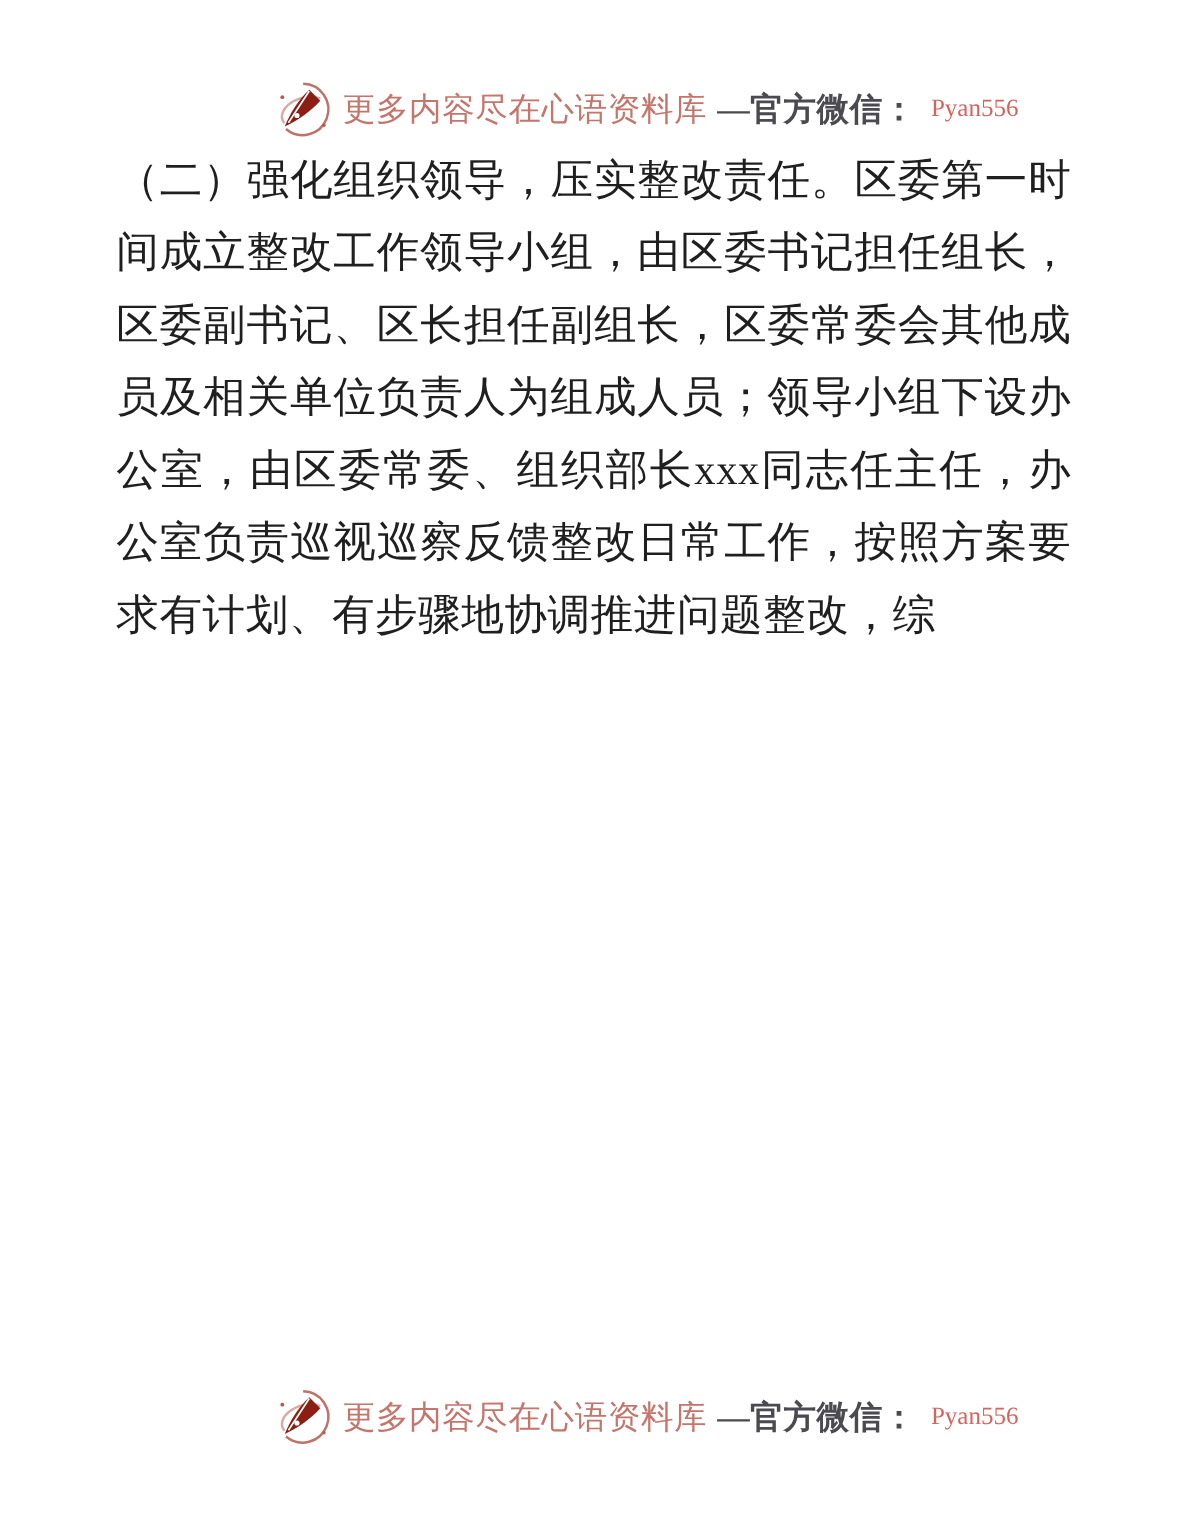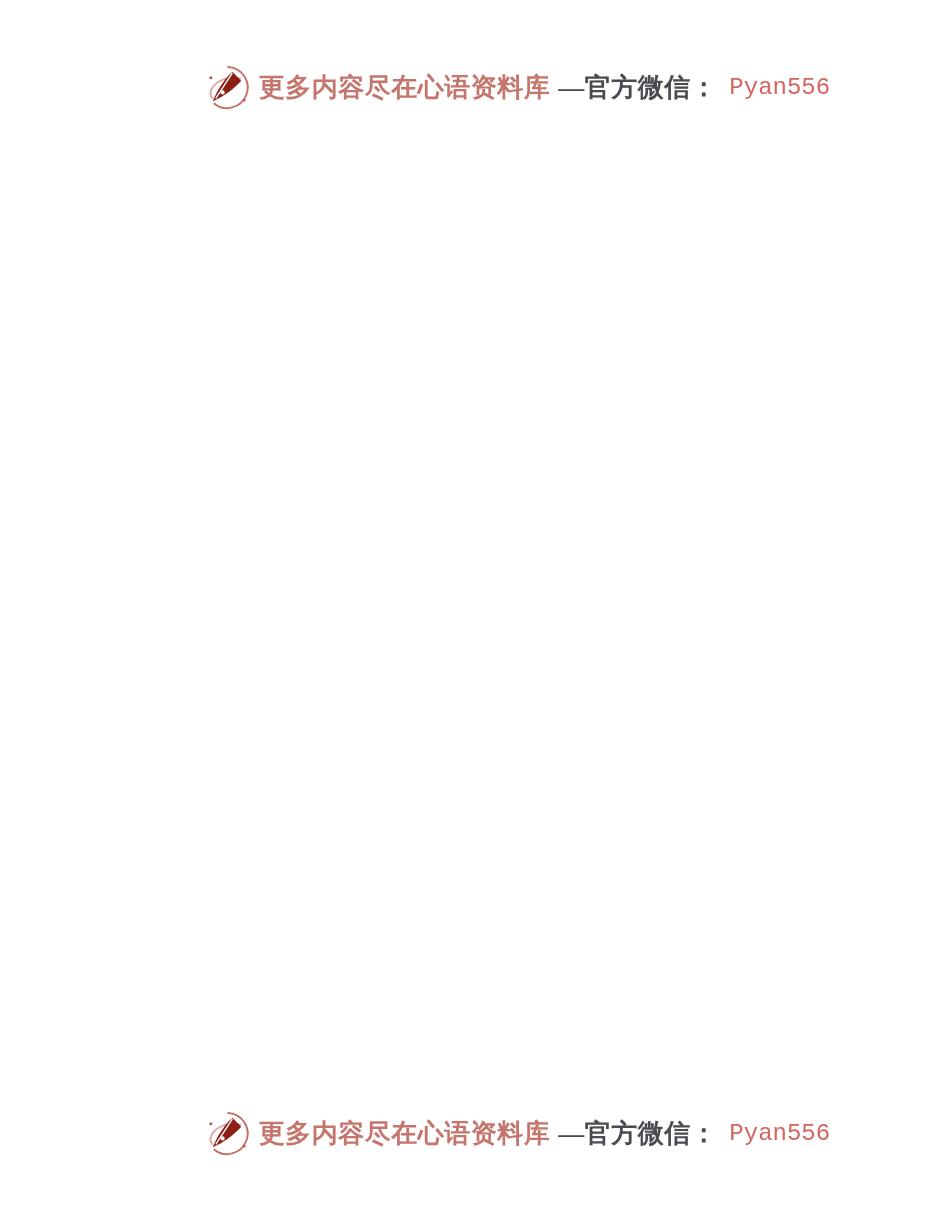--- a/index.html
+++ b/index.html
@@ -19,26 +19,26 @@
   .watermark{
     position:absolute;left:0;width:100%;
     display:flex;align-items:center;justify-content:center;
     transform:translateX(42px);
     gap:8px;white-space:nowrap;
   }
   .watermark.header{top:64px;}
   .watermark.footer{top:1110px;}
   .logo{width:47px;height:47px;flex:0 0 auto;}
   .wm-text{font-size:26px;letter-spacing:0.5px;}
-  .wm-brand{color:var(--brand-color);font-weight:bold;text-align:center;}
+  .wm-brand{color:var(--brand-color);font-weight:normal;text-align:center;}
   .wm-label{color:var(--label-color);font-weight:bold;}
   .wm-account{
     color:var(--account-color);
-    font-family:Liberation Mono, monospace;
-    font-size:24px;font-style:normal;font-weight:normal;letter-spacing:0;
+    font-family:Liberation Serif, serif;
+    font-size:20px;font-style:normal;font-weight:normal;letter-spacing:0;
     margin-left:4px;
   }
   .doc-body{
     position:absolute;left:93px;top:116px;width:764px;
     color:var(--text-color);
     font-size:34px;line-height:58px;
     text-align:justify;text-justify:inter-character;
     letter-spacing:0.5px;
   }
   .para+.para{margin-top:22px;}
@@ -59,20 +59,21 @@
       <circle cx="7" cy="14" r="1.6" fill="var(--logo-light)"></circle>
       <circle cx="41" cy="37" r="1.4" fill="var(--logo-light)"></circle>
     </svg>
   </span>
   <span class="wm-text wm-brand">更多内容尽在心语资料库</span>
   <span class="wm-text wm-label">—官方微信：</span>
   <span class="wm-text wm-account">Pyan556</span>
 </div>
 
 <div class="doc-body">
+  <p class="para">（二）强化组织领导，压实整改责任。区委第一时间成立整改工作领导小组，由区委书记担任组长，区委副书记、区长担任副组长，区委常委会其他成员及相关单位负责人为组成人员；领导小组下设办公室，由区委常委、组织部长xxx同志任主任，办公室负责巡视巡察反馈整改日常工作，按照方案要求有计划、有步骤地协调推进问题整改，综</p>
 </div>
 
 <div class="watermark footer">
   <span class="logo">
     <svg viewBox="0 0 48 48" width="47" height="47" aria-hidden="true">
       <g fill="none" stroke="var(--logo-light)" stroke-width="2" opacity="0.85">
         <path d="M24 3 a21 21 0 1 1 -14 37" stroke-dasharray="88 18"></path>
         <path d="M6 30 a19 12 0 0 1 34 -10" transform="rotate(-18 24 24)" opacity="0.6"></path>
       </g>
       <path d="M9 38 C13 28, 20 16, 29 8 L38 17 C31 25, 20 33, 9 38 Z" fill="var(--logo-dark)"></path>

